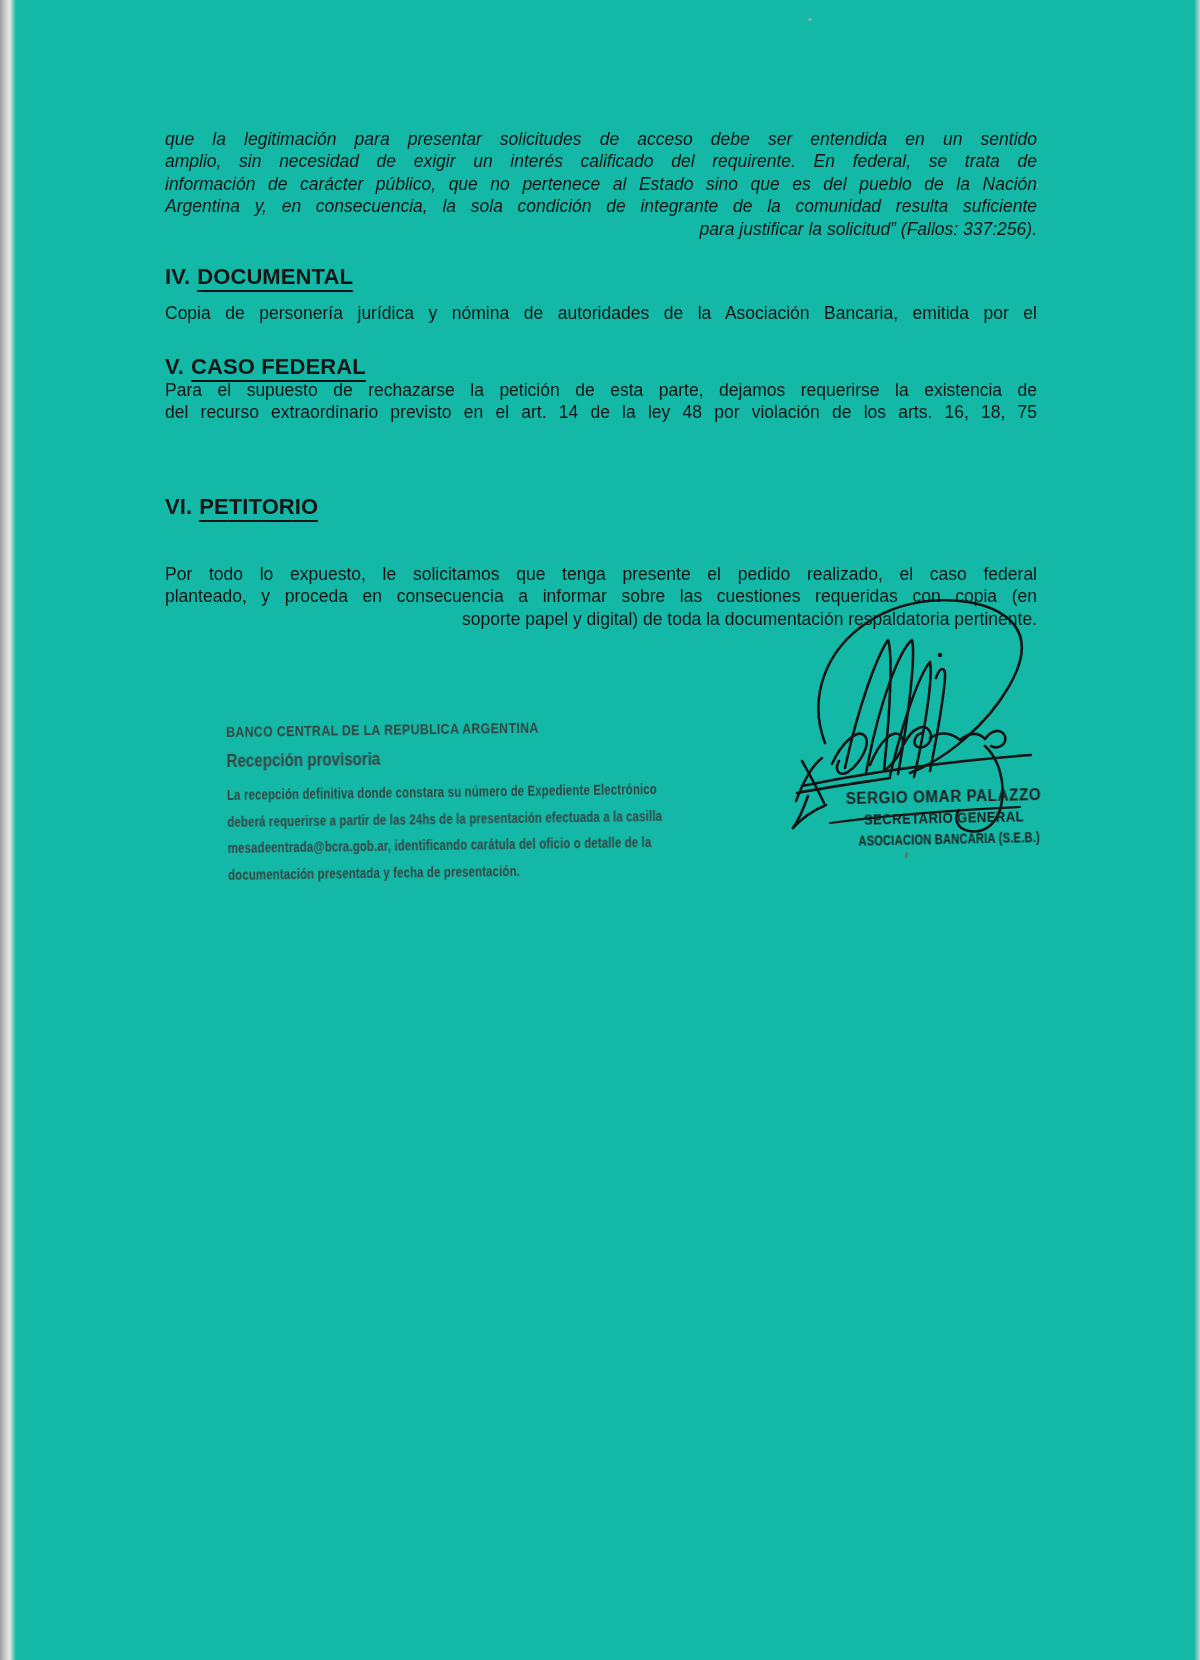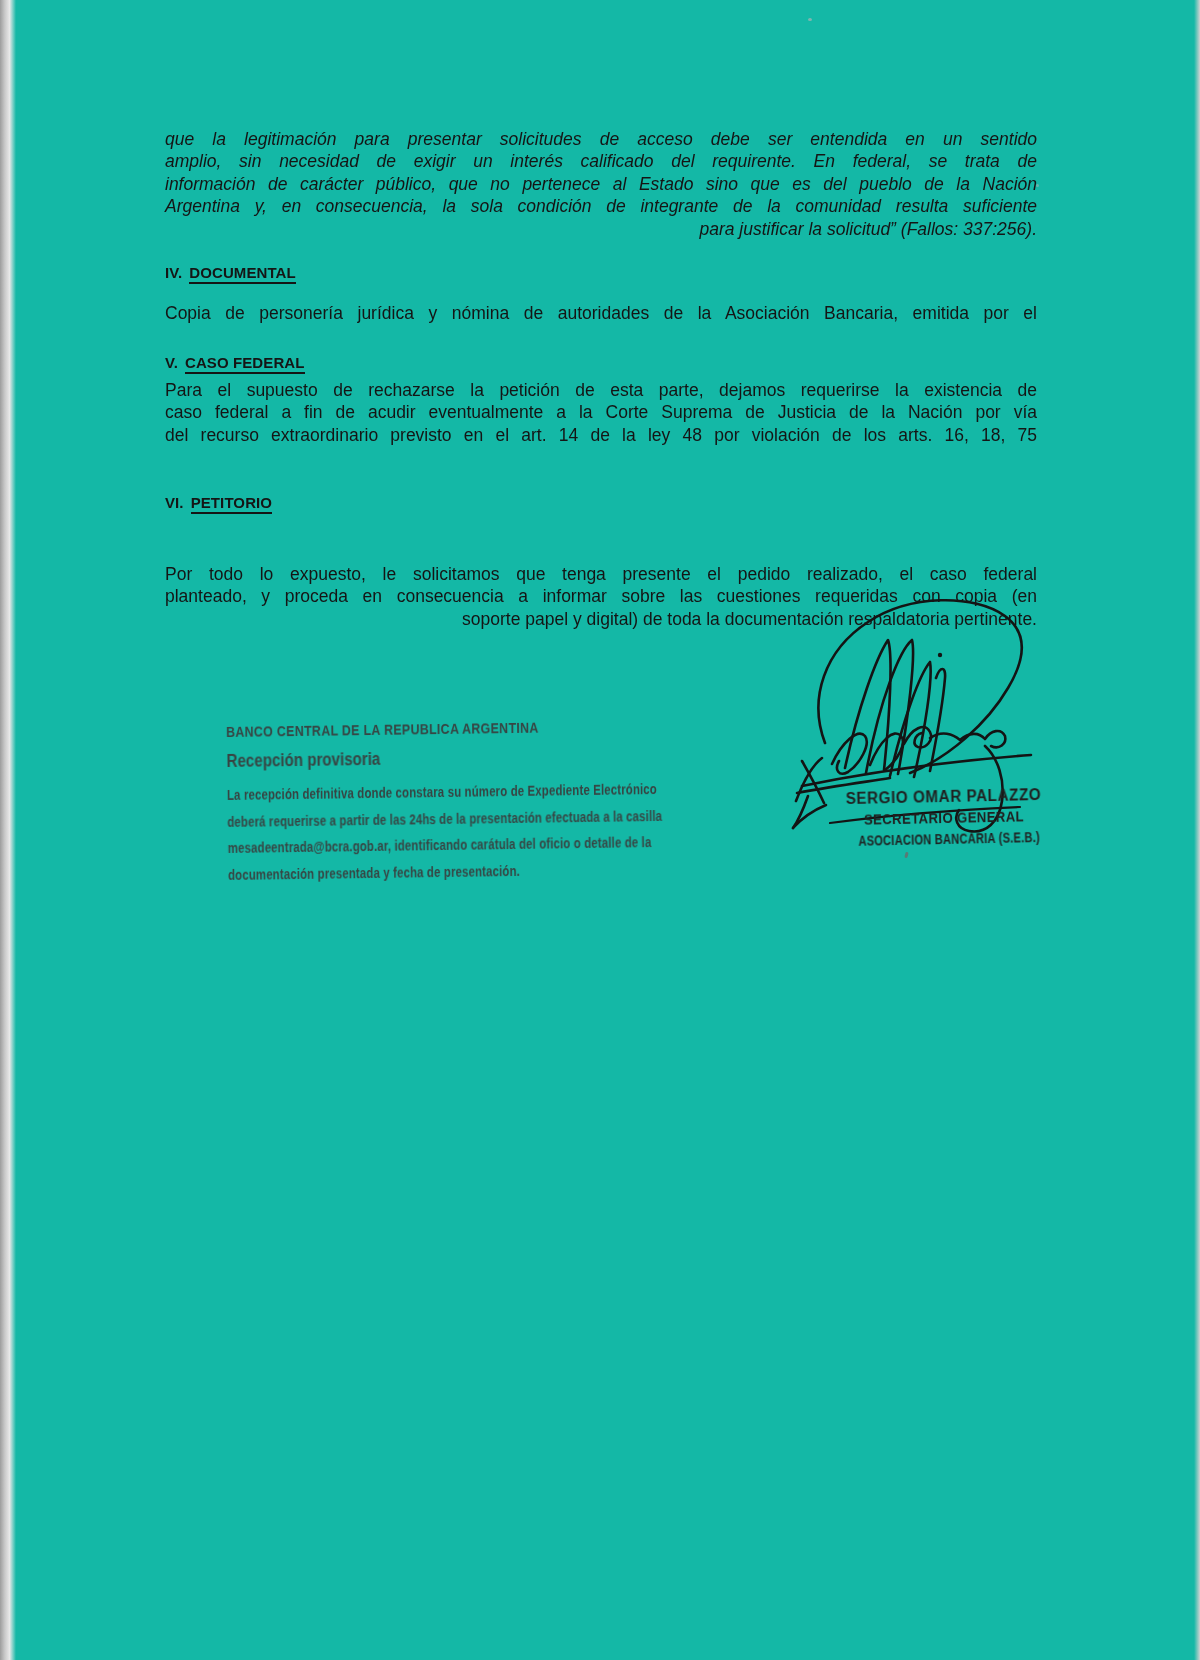--- a/index.html
+++ b/index.html
@@ -21,21 +21,21 @@
   
   .para{position:absolute;left:165px;width:872px;}
   .line{font-size:17.5px;line-height:22.4px;white-space:nowrap;text-align:right;}
   .line.j{white-space:normal;text-align:justify;text-align-last:justify;}
   .italic .line{font-style:italic;}
   .p-quote{top:128px;}
   .p-iv{top:302px;}
   .p-v{top:379px;}
   .p-close{top:563px;}
 
-  .heading{position:absolute;left:165px;font-size:15px;font-weight:bold;letter-spacing:.1px;}
+  .heading{position:absolute;left:165px;font-size:22px;font-weight:bold;letter-spacing:.1px;}
   .heading .num{margin-right:7px;}
   .heading .ttl{border-bottom:2px solid #151515;padding-bottom:1px;}
   .h-iv{top:264px;}
   .h-v{top:354px;}
   .h-vi{top:494px;}
 
   
   .stamp{
     position:absolute;left:226px;top:722px;width:460px;
     transform:rotate(-0.8deg);transform-origin:top left;
@@ -85,21 +85,20 @@
   </div>
   <div class="para p-iv">
     <div class="line j">Copia de personería jurídica y nómina de autoridades de la Asociación Bancaria, emitida por el</div>
   </div>
 
   <div class="heading h-v">
     <span class="num">V.</span><span class="ttl">CASO FEDERAL</span>
   </div>
   <div class="para p-v">
     <div class="line j">Para el supuesto de rechazarse la petición de esta parte, dejamos requerirse la existencia de</div>
-    <div class="line j">caso federal a fin de acudir eventualmente a la Corte Suprema de Justicia de la Nación por vía</div>
     <div class="line j">del recurso extraordinario previsto en el art. 14 de la ley 48 por violación de los arts. 16, 18, 75</div>
   </div>
 
   <div class="heading h-vi">
     <span class="num">VI.</span><span class="ttl">PETITORIO</span>
   </div>
 
   <div class="para p-close">
     <div class="line j">Por todo lo expuesto, le solicitamos que tenga presente el pedido realizado, el caso federal</div>
     <div class="line j">planteado, y proceda en consecuencia a informar sobre las cuestiones requeridas con copia (en</div>

